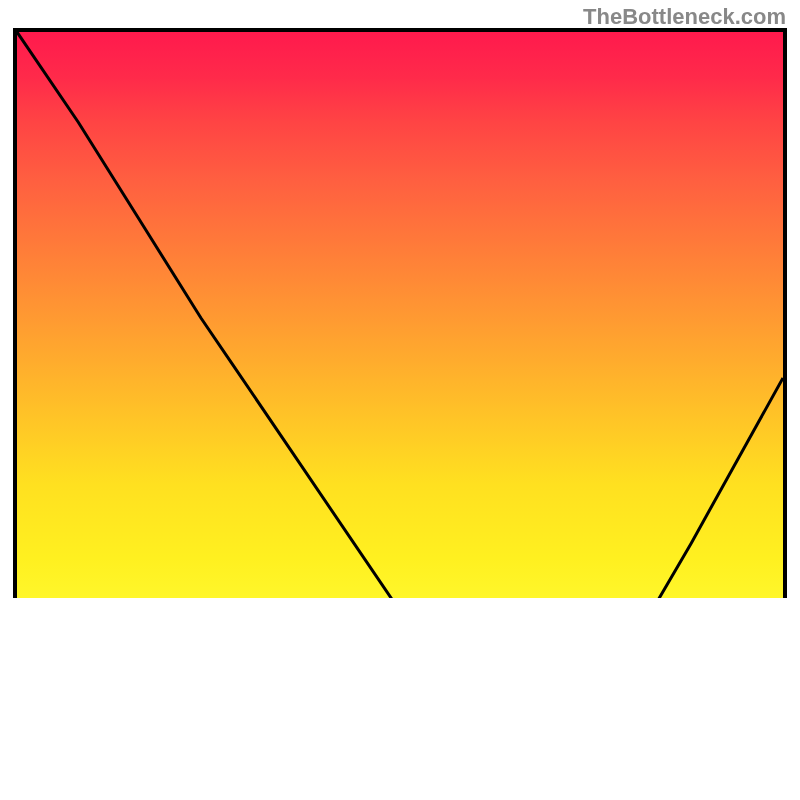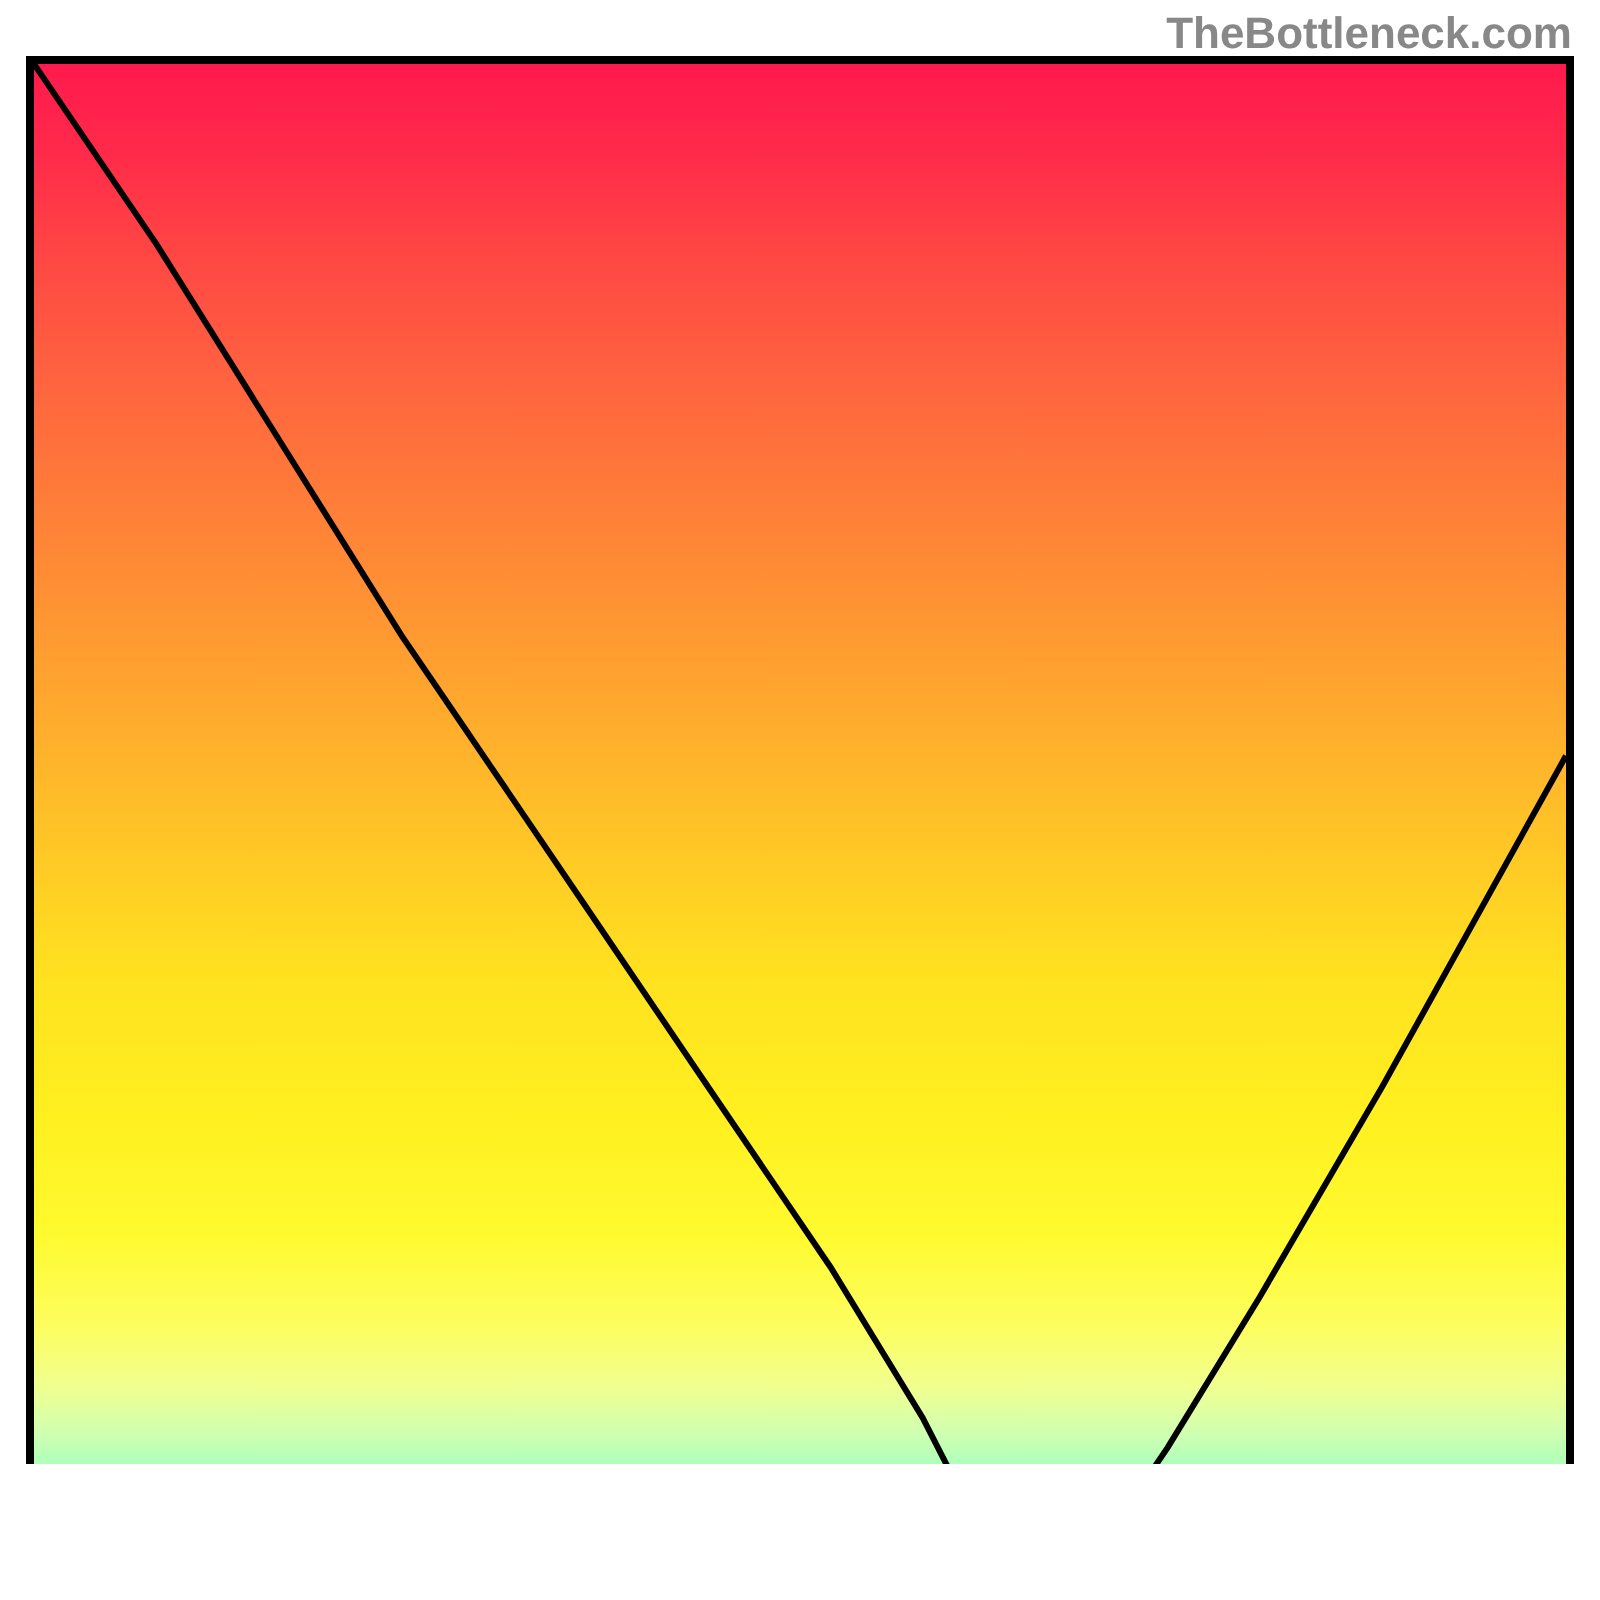--- a/index.html
+++ b/index.html
@@ -4,21 +4,21 @@
 <style>
   body {
     margin: 0;
     padding: 0;
     background: #ffffff;
     font-family: Arial, Helvetica, sans-serif;
   }
   .container {
     position: relative;
     width: 800px;
-    height: 732px;
+    height: 598px;
   }
   .watermark {
     position: absolute;
     top: 4px;
     right: 14px;
     font-size: 22px;
     font-weight: bold;
     color: #888888;
     z-index: 10;
   }

